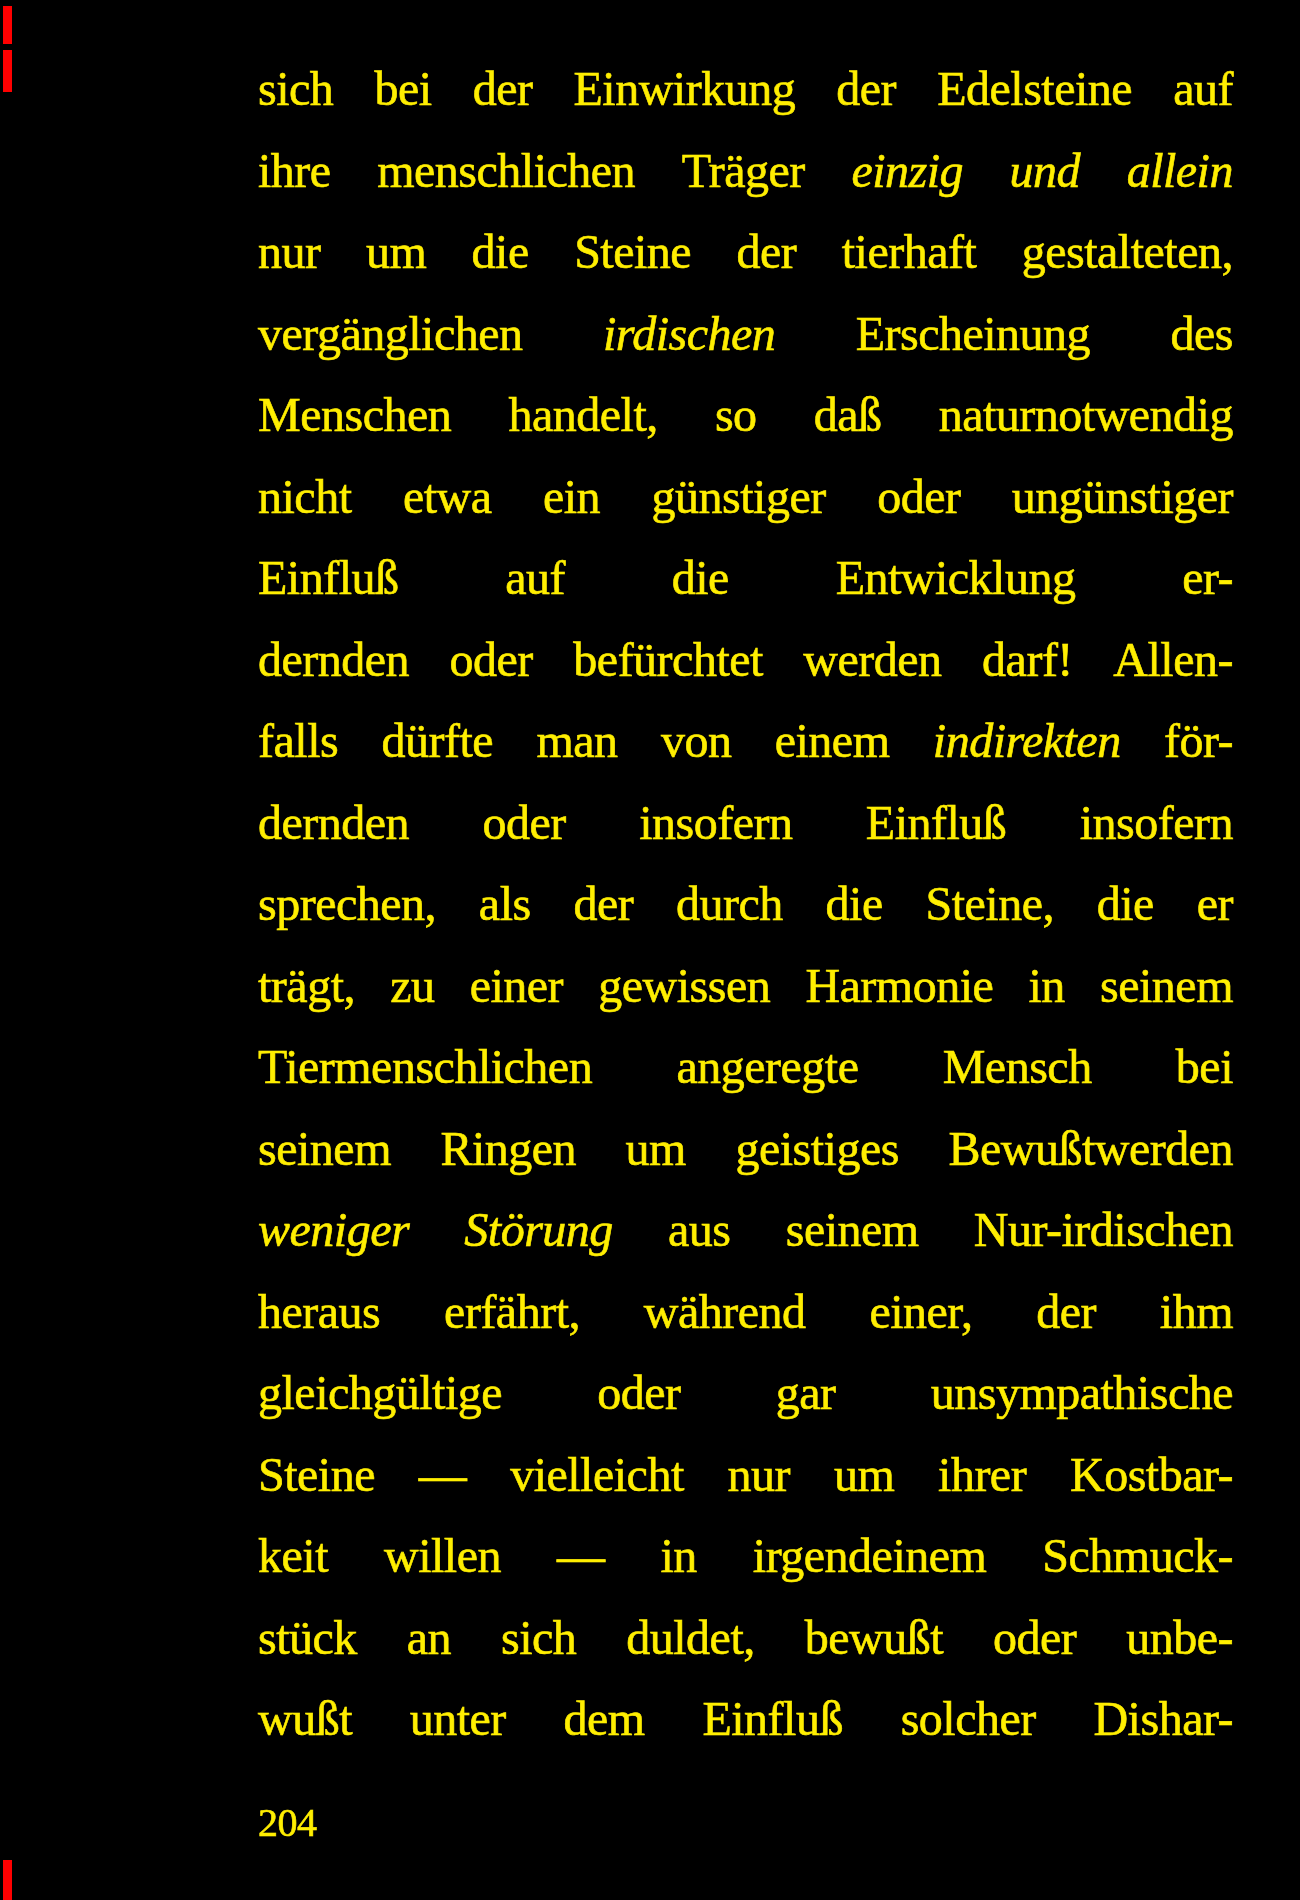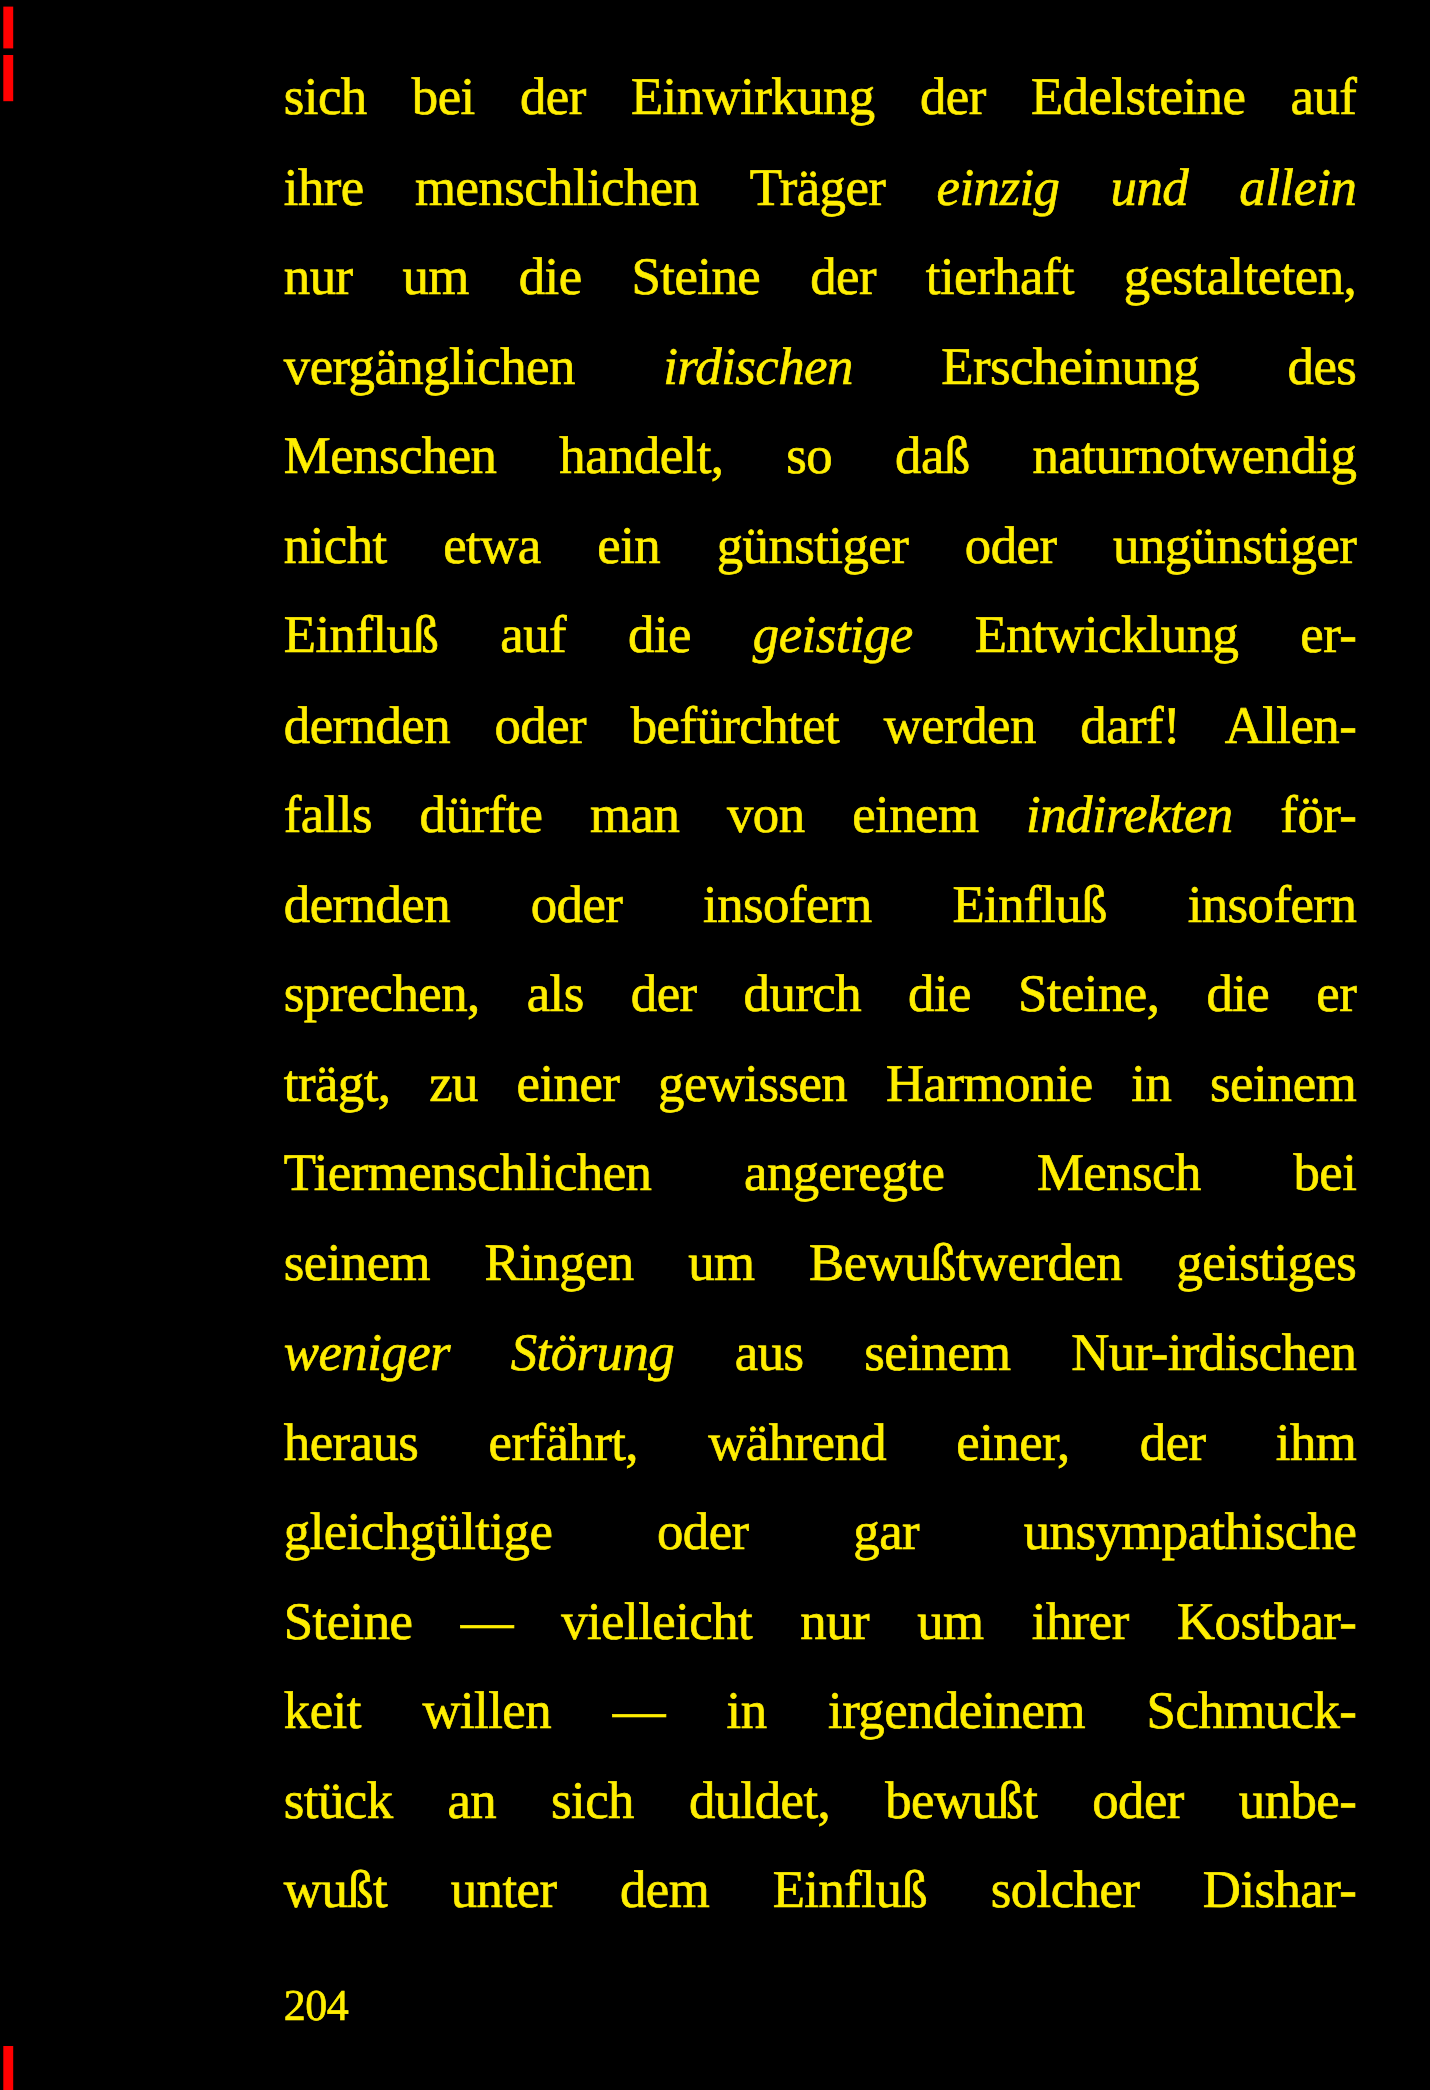--- a/index.html
+++ b/index.html
@@ -64,28 +64,28 @@
   <div class="red-mark m2"></div>
   <div class="red-mark m3"></div>
 
   <div class="text-block" id="text-block">
       <div class="line"><span>sich</span><span>bei</span><span>der</span><span>Einwirkung</span><span>der</span><span>Edelsteine</span><span>auf</span></div>
       <div class="line"><span>ihre</span><span>menschlichen</span><span>Träger</span><span class="it">einzig</span><span class="it">und</span><span class="it">allein</span></div>
       <div class="line"><span>nur</span><span>um</span><span>die</span><span>Steine</span><span>der</span><span>tierhaft</span><span>gestalteten,</span></div>
       <div class="line"><span>vergänglichen</span><span class="it">irdischen</span><span>Erscheinung</span><span>des</span></div>
       <div class="line"><span>Menschen</span><span>handelt,</span><span>so</span><span>daß</span><span>naturnotwendig</span></div>
       <div class="line"><span>nicht</span><span>etwa</span><span>ein</span><span>günstiger</span><span>oder</span><span>ungünstiger</span></div>
-      <div class="line"><span>Einfluß</span><span>auf</span><span>die</span><span class="it">geistige</span><span>Entwicklung</span><span>er-</span></div>
+      <div class="line"><span>Einfluß</span><span>auf</span><span>die</span><span>Entwicklung</span><span>er-</span></div>
       <div class="line"><span>dernden</span><span>oder</span><span>befürchtet</span><span>werden</span><span>darf!</span><span>Allen-</span></div>
       <div class="line"><span>falls</span><span>dürfte</span><span>man</span><span>von</span><span>einem</span><span class="it">indirekten</span><span>för-</span></div>
       <div class="line"><span>dernden</span><span>oder</span><span>insofern</span><span>Einfluß</span><span>insofern</span></div>
       <div class="line"><span>sprechen,</span><span>als</span><span>der</span><span>durch</span><span>die</span><span>Steine,</span><span>die</span><span>er</span></div>
       <div class="line"><span>trägt,</span><span>zu</span><span>einer</span><span>gewissen</span><span>Harmonie</span><span>in</span><span>seinem</span></div>
       <div class="line"><span>Tiermenschlichen</span><span>angeregte</span><span>Mensch</span><span>bei</span></div>
-      <div class="line"><span>seinem</span><span>Ringen</span><span>um</span><span>Bewußtwerden</span><span>geistiges</span></div>
+      <div class="line"><span>seinem</span><span>Ringen</span><span>um</span><span>geistiges</span><span>Bewußtwerden</span></div>
       <div class="line"><span class="it">weniger</span><span class="it">Störung</span><span>aus</span><span>seinem</span><span>Nur-irdischen</span></div>
       <div class="line"><span>heraus</span><span>erfährt,</span><span>während</span><span>einer,</span><span>der</span><span>ihm</span></div>
       <div class="line"><span>gleichgültige</span><span>oder</span><span>gar</span><span>unsympathische</span></div>
       <div class="line"><span>Steine</span><span>—</span><span>vielleicht</span><span>nur</span><span>um</span><span>ihrer</span><span>Kostbar-</span></div>
       <div class="line"><span>keit</span><span>willen</span><span>—</span><span>in</span><span>irgendeinem</span><span>Schmuck-</span></div>
       <div class="line"><span>stück</span><span>an</span><span>sich</span><span>duldet,</span><span>bewußt</span><span>oder</span><span>unbe-</span></div>
       <div class="line"><span>wußt</span><span>unter</span><span>dem</span><span>Einfluß</span><span>solcher</span><span>Dishar-</span></div>
     </div>
 
   <div class="pagenum">204</div>

